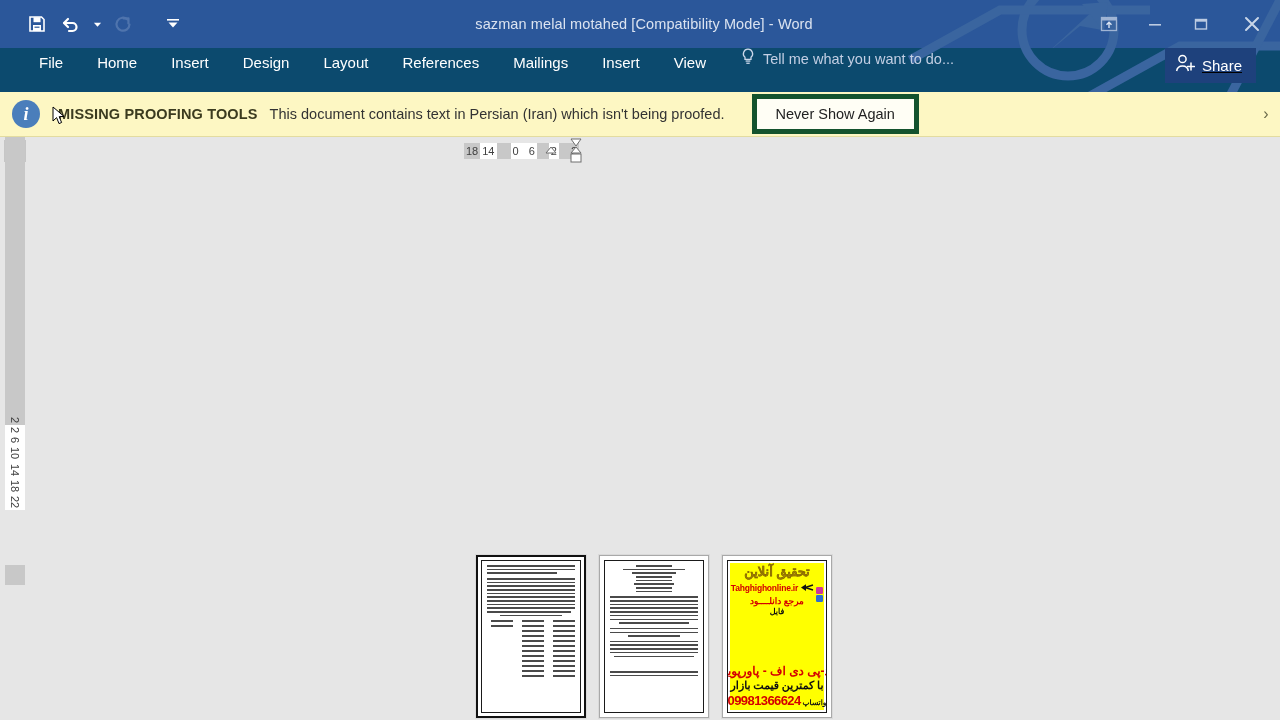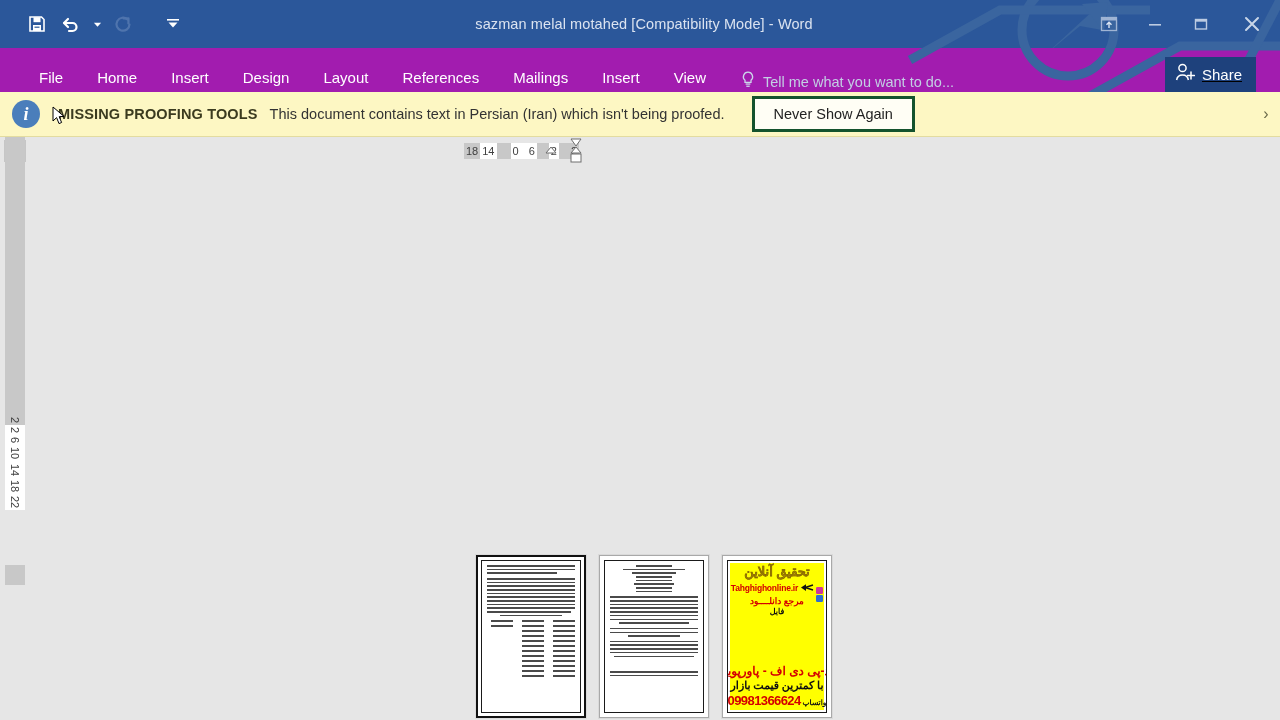--- a/index.html
+++ b/index.html
@@ -65,23 +65,23 @@
   .win-btn {
     width: 46px; height: 48px;
     display: flex; align-items: center; justify-content: center;
   }
   .win-btn.wide { width: 56px; }
 
   
   .ribbon {
     position: relative;
     height: 44px;
-    background: #a21caf;
-    display: flex;
-    align-items: flex-end;
+    background: #0c4a6e;
+    display: flex;
+    align-items: flex-start;
     overflow: hidden;
   }
   .rb-watermark {
     position: absolute;
     top: -48px; right: 0;
     width: 430px; height: 96px;
     pointer-events: none;
   }
   .tabs {
     display: flex;
@@ -156,21 +156,21 @@
     letter-spacing: .15px;
   }
   .msg-text {
     margin-left: 12px;
     font-size: 14.5px;
     color: #333;
   }
   .never-btn {
     margin-left: 27px;
     background: #fffef5;
-    border: 3px solid #14532d;
+    border: 5px solid #14532d;
     padding: 7px 19px;
     font-size: 14.5px;
     color: #222;
   }
   .msg-close {
     position: absolute;
     right: 4px;
     top: 50%;
     transform: translateY(-50%);
     color: #6a6a4a;

